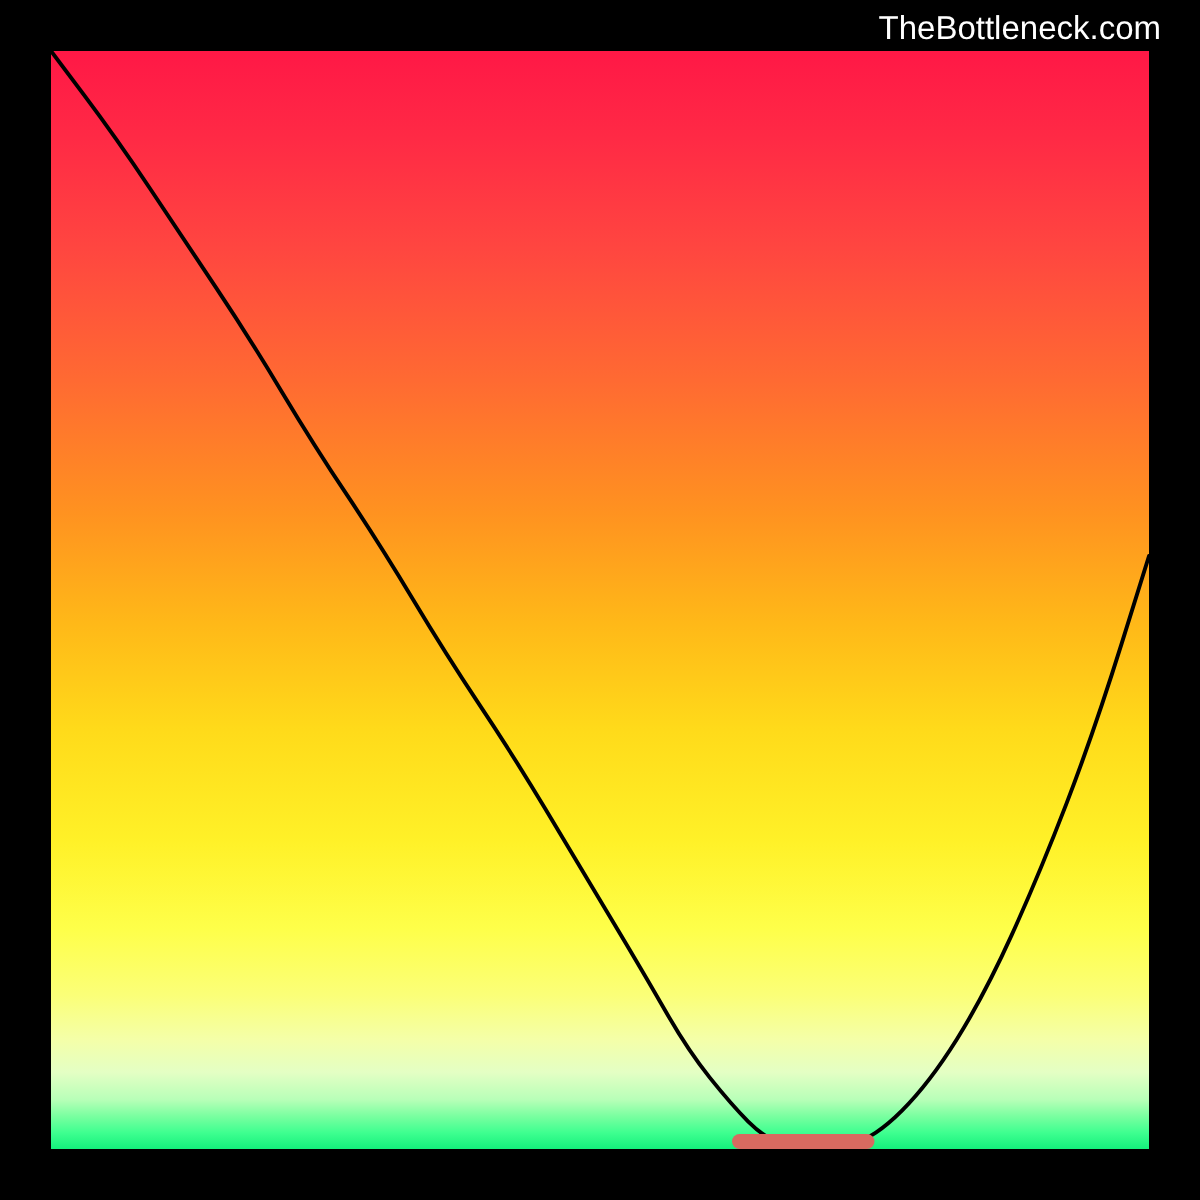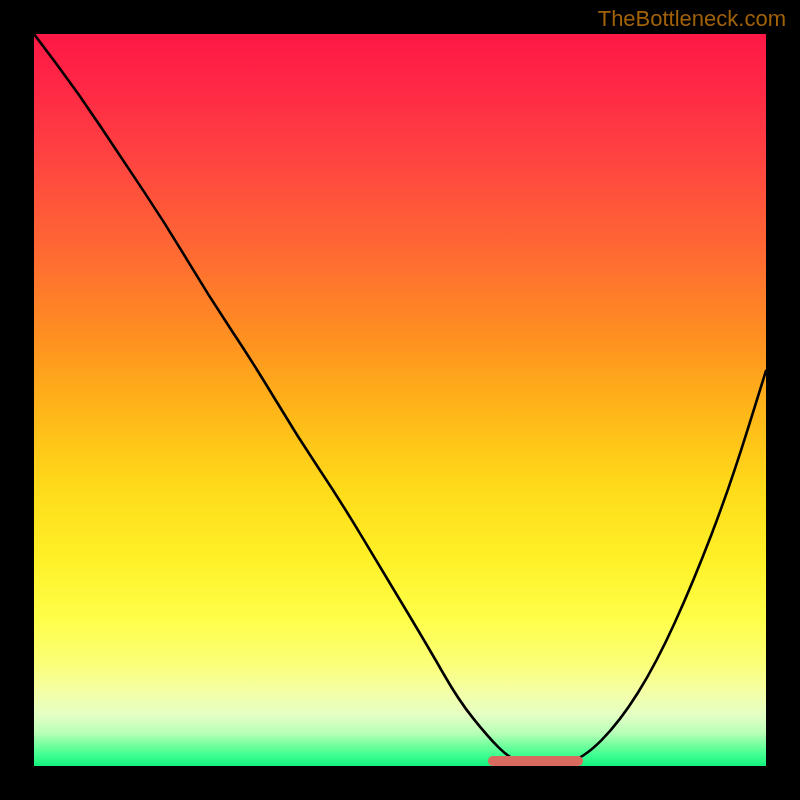--- a/index.html
+++ b/index.html
@@ -7,22 +7,22 @@
     width: 800px;
     height: 800px;
     background: #000;
     position: relative;
     font-family: Arial, sans-serif;
     overflow: hidden;
   }
   .watermark {
     position: absolute;
     top: 6px;
-    right: 14px;
-    color: #a16207;
+    right: 26px;
+    color: #ffffff;
     font-size: 22px;
     font-weight: 500;
     z-index: 10;
   }
   .plot-area {
     position: absolute;
     left: 34px;
     top: 34px;
     width: 732px;
     height: 732px;

